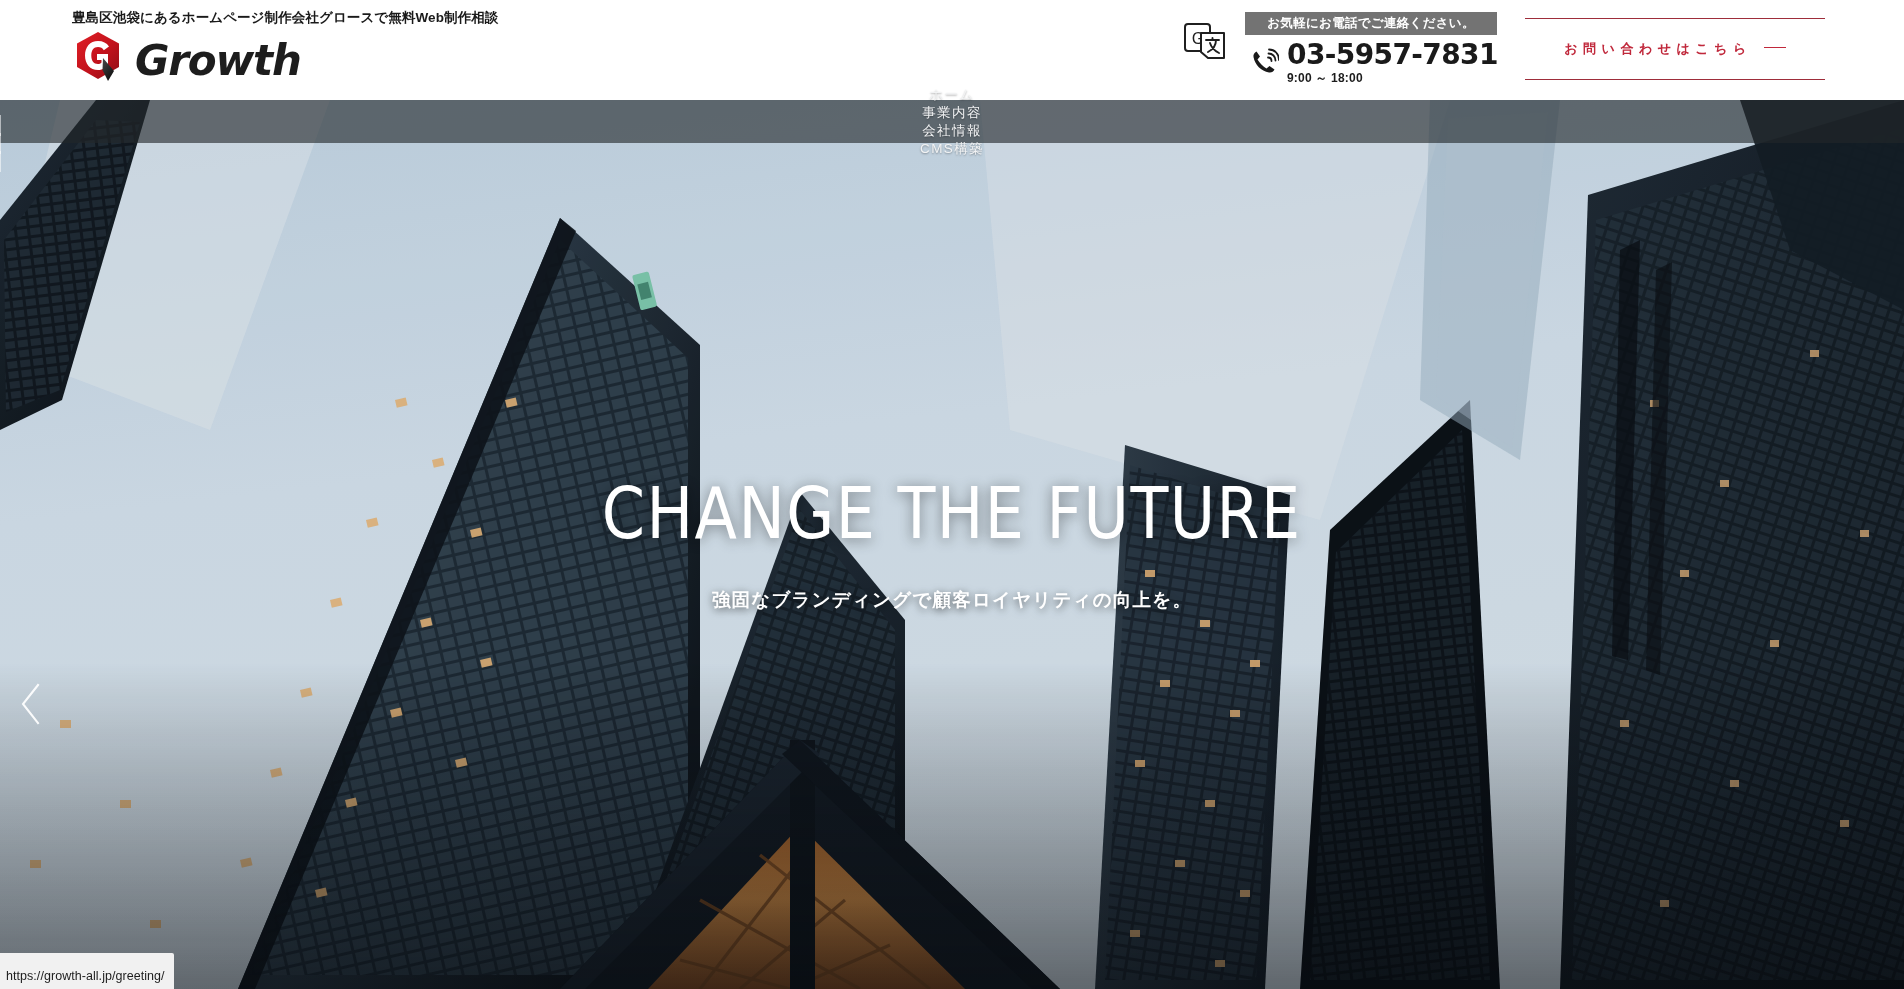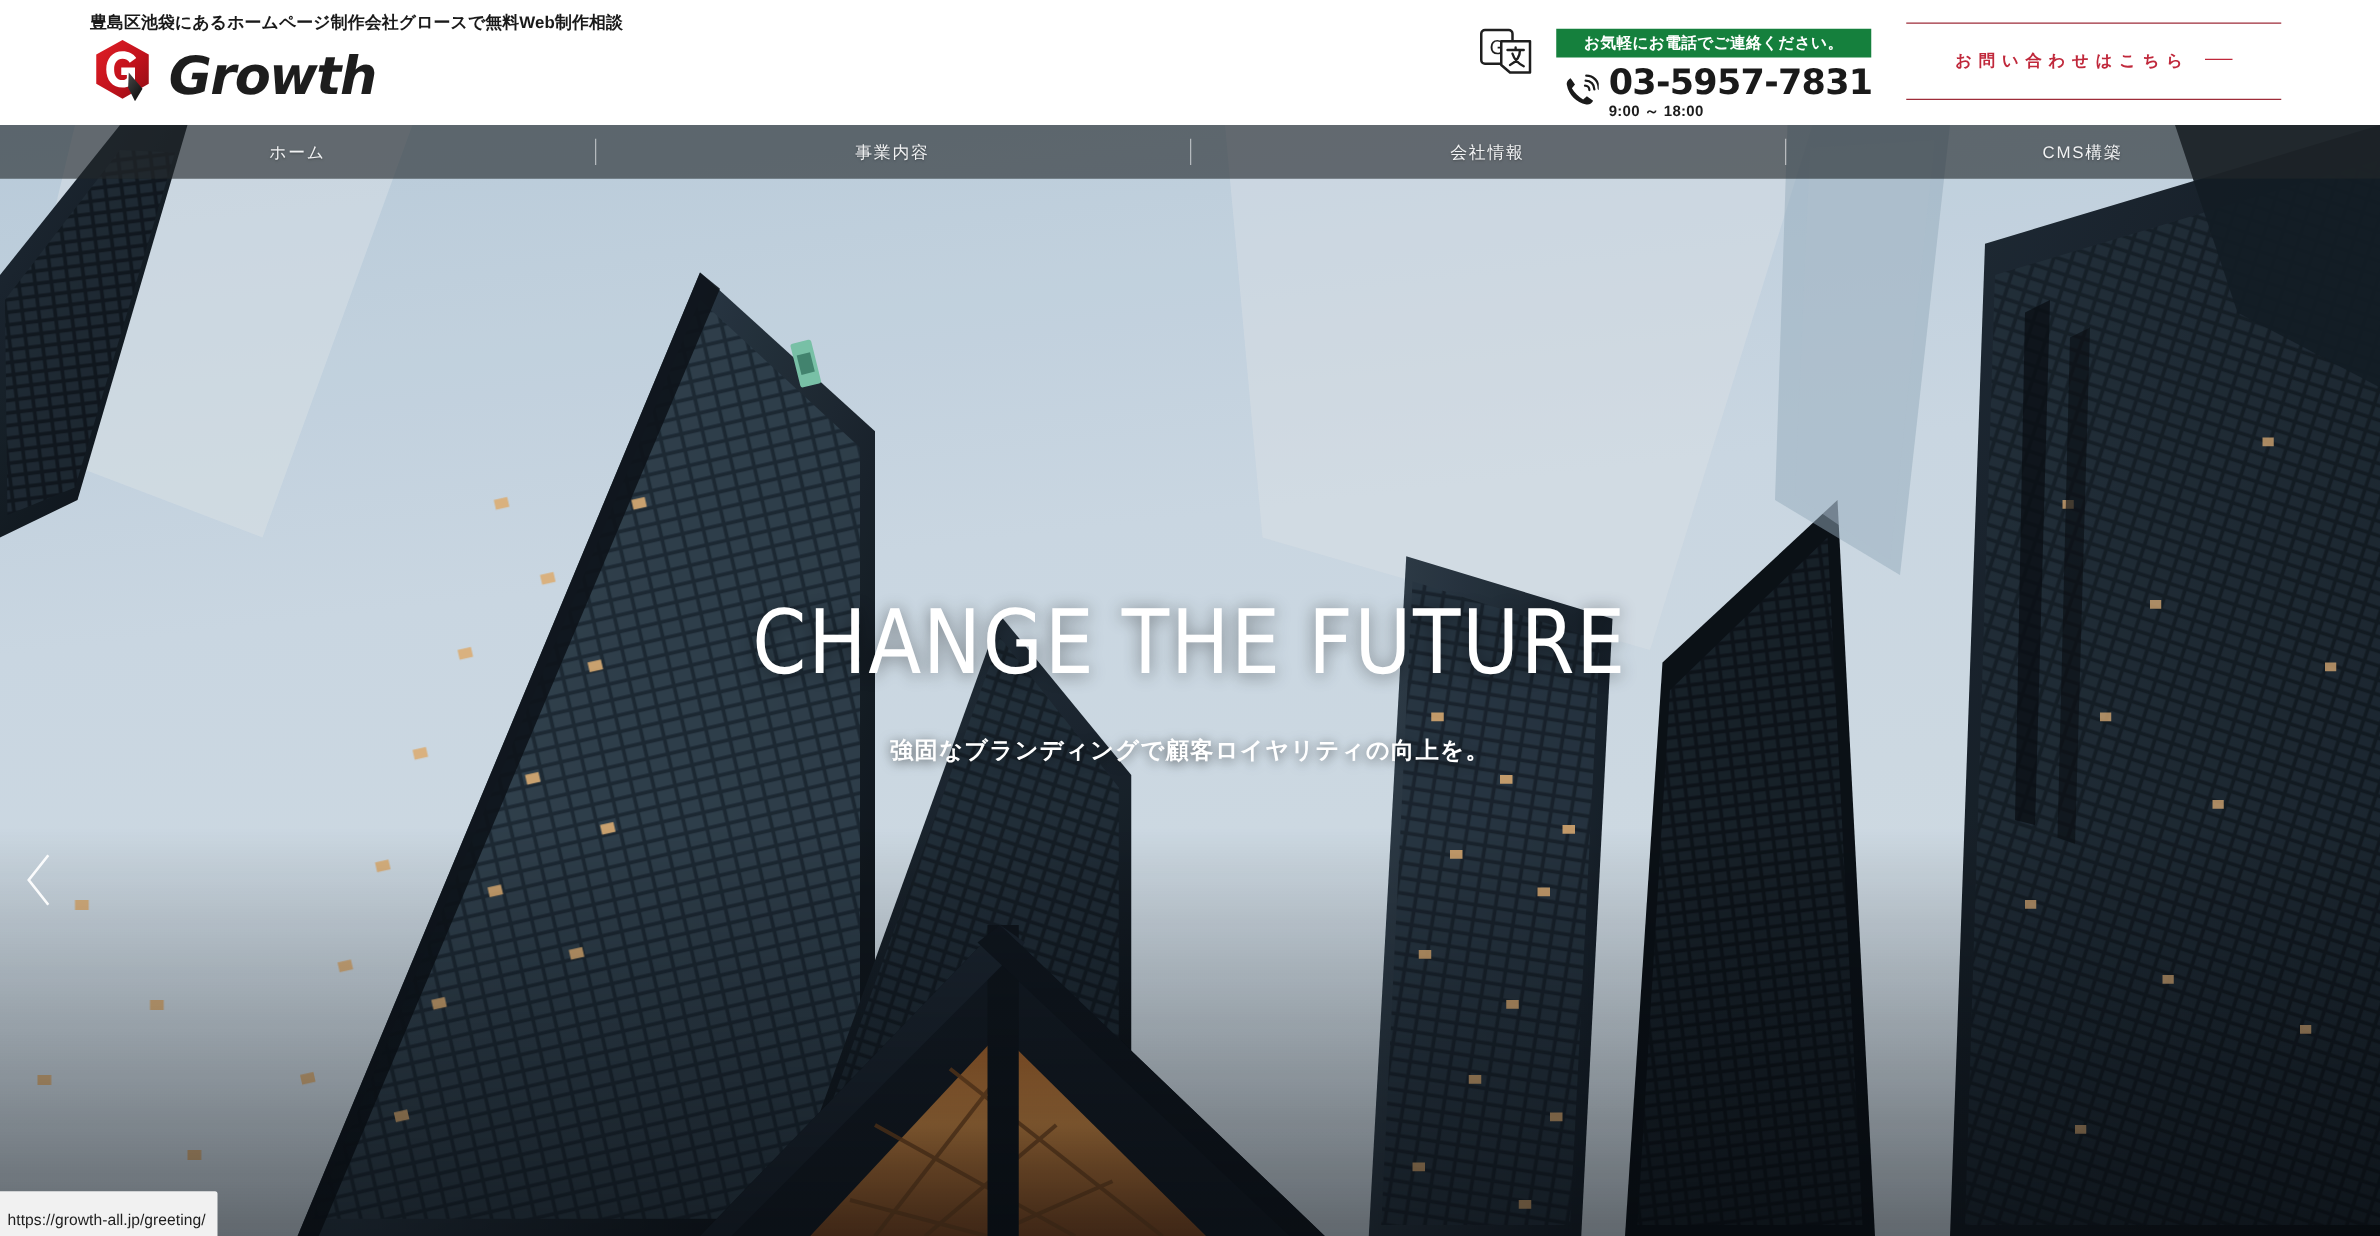--- a/index.html
+++ b/index.html
@@ -32,25 +32,24 @@
   }
 
   
   .translate-icon {
     position:absolute; left:1183px; top:22px; width:44px; height:42px;
   }
 
   
   .phone-block { position:absolute; left:1245px; top:12px; width:260px; }
   .phone-banner {
-    background:#15803d; color:#ffffff;
+    background:#737373; color:#ffffff;
     font-size:12.5px; font-weight:700; text-align:center;
     padding:4px 8px 5px; letter-spacing:.3px; line-height:1.15;
     width:252px;
-    margin-top:11px;
   }
   .phone-row { display:flex; align-items:center; gap:8px; margin-top:5px; padding-left:4px; }
   .phone-icon { width:30px; height:30px; flex:0 0 30px; }
   .phone-texts { line-height:1; }
   .phone-number {
     font-size:28px; font-weight:700; color:#1a1a1a;
     letter-spacing:-.6px; line-height:1.05;
     font-family:"DejaVu Sans","Liberation Sans",sans-serif;
   }
   .phone-hours {
@@ -74,21 +73,21 @@
     background:#c0283b; margin-left:12px; margin-bottom:3px;
   }
 
   
   .navbar {
     position:absolute; top:100px; left:0; width:1904px; height:43px;
     background:rgba(36,38,41,.62);
     display:flex; align-items:center; z-index:25;
     backdrop-filter:saturate(120%);
   }
-  .nav-list { display:flex; width:1904px; list-style:none; }
+  .nav-list { display:flex; width:1904px; list-style:none;flex-direction:column; }
   .nav-item {
     flex:1 1 0; position:relative;
     display:flex; align-items:center; justify-content:center;
     height:43px; cursor:pointer;
   }
   .nav-item + .nav-item::before {
     content:""; position:absolute; left:0; top:11px;
     width:1px; height:21px; background:rgba(255,255,255,.55);
   }
   .nav-label {

